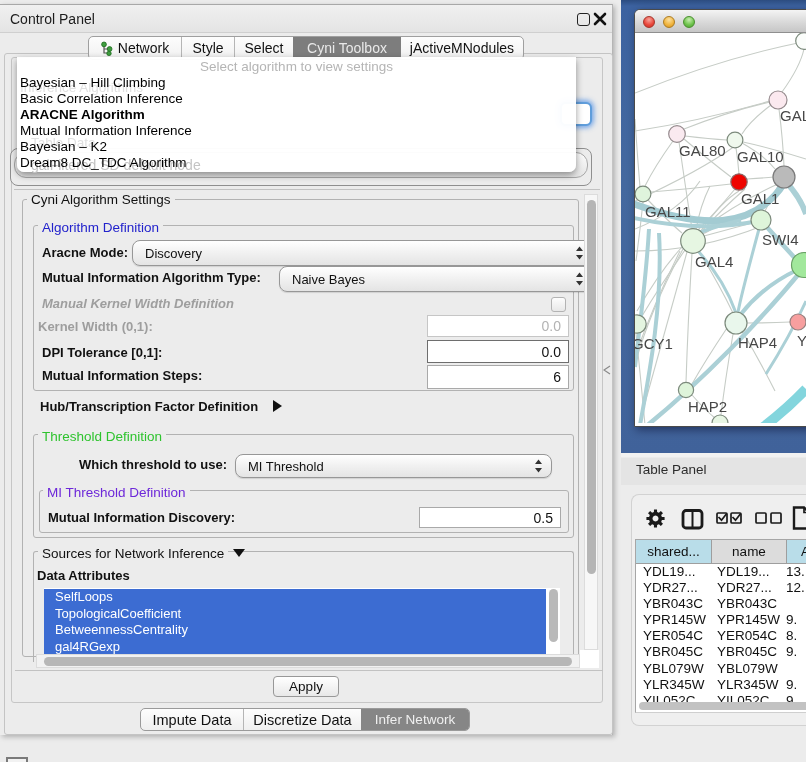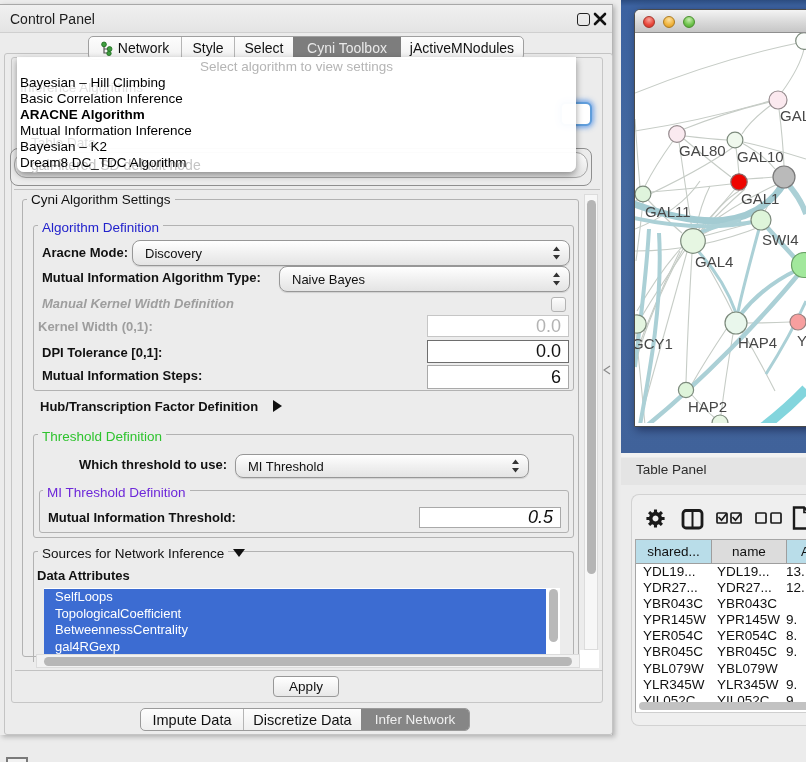--- a/index.html
+++ b/index.html
@@ -1,25 +1,25 @@
 <!DOCTYPE html>
 <html><head><meta charset="utf-8">
 <style>
 html,body{margin:0;padding:0;}
 body{width:806px;height:762px;overflow:hidden;position:relative;background:#ececec;
   font-family:"Liberation Sans", sans-serif;font-size:13px;color:#111;}
 .abs{position:absolute;}
 .b{font-weight:bold;}
 .dis{color:#9e9e9e;}
 .combo{position:absolute;border:1px solid #979797;border-radius:8px;
-  background:linear-gradient(#ffffff,#f2f2f2 45%,#e4e4e4);box-shadow:0 1px 1px rgba(0,0,0,.12);}
+  background:linear-gradient(#ffffff,#f2f2f2 45%,#e4e4e4);box-shadow:0 1px 1px rgba(0,0,0,.12);padding-left:23px;}
 .combo .ct{position:absolute;left:12px;top:0;bottom:0;display:flex;align-items:center;color:#111;}
 .carr{position:absolute;right:8px;top:50%;margin-top:-7px;width:9px;height:14px;}
 .tfield{position:absolute;background:#fff;border:1px solid #a9a9a9;box-sizing:border-box;
-  text-align:center;font-size:18px;}
+  text-align:center;font-size:14px;}
 .tfield span{position:absolute;right:7px;top:0;bottom:0;display:flex;align-items:center;}
 .group{position:absolute;border:1px solid #b2b2b2;border-radius:3px;}
 .gtitle{position:absolute;background:#ececec;padding:0 4px;top:-6px;line-height:15px;font-size:13.5px;}
 .lbl{position:absolute;white-space:nowrap;display:flex;align-items:center;}
 </style></head>
 <body>
 
 <div class="abs" style="left:621px;top:0;width:185px;height:454px;
  background:linear-gradient(180deg,#2c4c80 0,#3c62a0 6px,#44699f 40%,#40629a 100%);"></div>
 
@@ -265,22 +265,22 @@
 <div class="combo" style="left:235px;top:454px;width:292px;height:22px;">
   <span class="ct">MI Threshold</span>
   <svg class="carr" viewBox="0 0 9 14">
       <path d="M 4.5,0.5 L 8,5 L 1,5 Z M 4.5,13.5 L 8,9 L 1,9 Z" fill="#333"></path>
     </svg>
 </div>
 
 <div class="group" style="left:39px;top:490px;width:528px;height:41px;">
   <span class="gtitle" style="left:3px;color:#6d28d9;">MI Threshold Definition</span>
 </div>
-<div class="lbl b" style="left:48px;top:510px;height:15px;">Mutual Information Threshold:</div>
-<div class="tfield" style="left:419px;top:507px;width:142px;height:21px;font-style:italic;">
+<div class="lbl b" style="left:48px;top:510px;height:15px;">Mutual Information Discovery:</div>
+<div class="tfield" style="left:419px;top:507px;width:142px;height:21px;">
     <span>0.5</span>
   </div>
 
 <div class="group" style="left:33px;top:551px;width:539px;height:110px;border-bottom:none;border-radius:3px 3px 0 0;">
   <span class="gtitle" style="left:4px;">Sources for Network Inference</span>
 </div>
 <svg class="abs" style="left:232px;top:548px;" width="14" height="10" viewBox="0 0 14 10">
     <path d="M 1,1 L 13,1 L 7,9 Z" fill="#111"></path>
   </svg>
 <div class="lbl b" style="left:37px;top:568px;height:15px;">Data Attributes</div>

